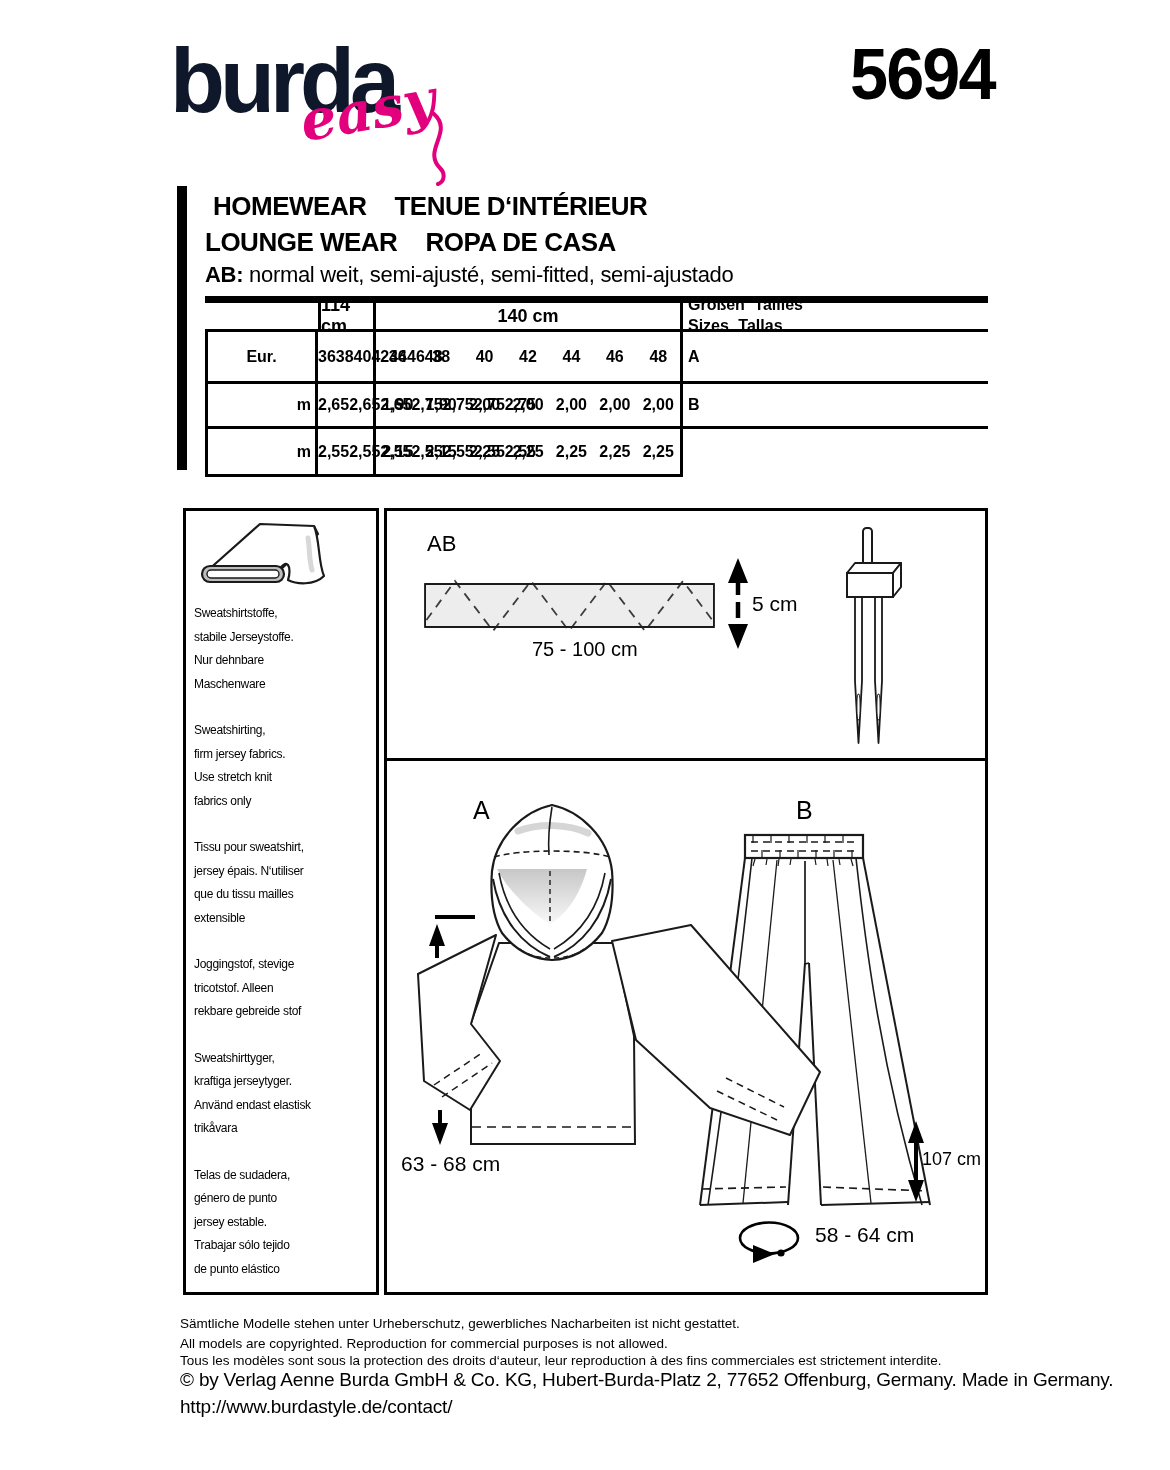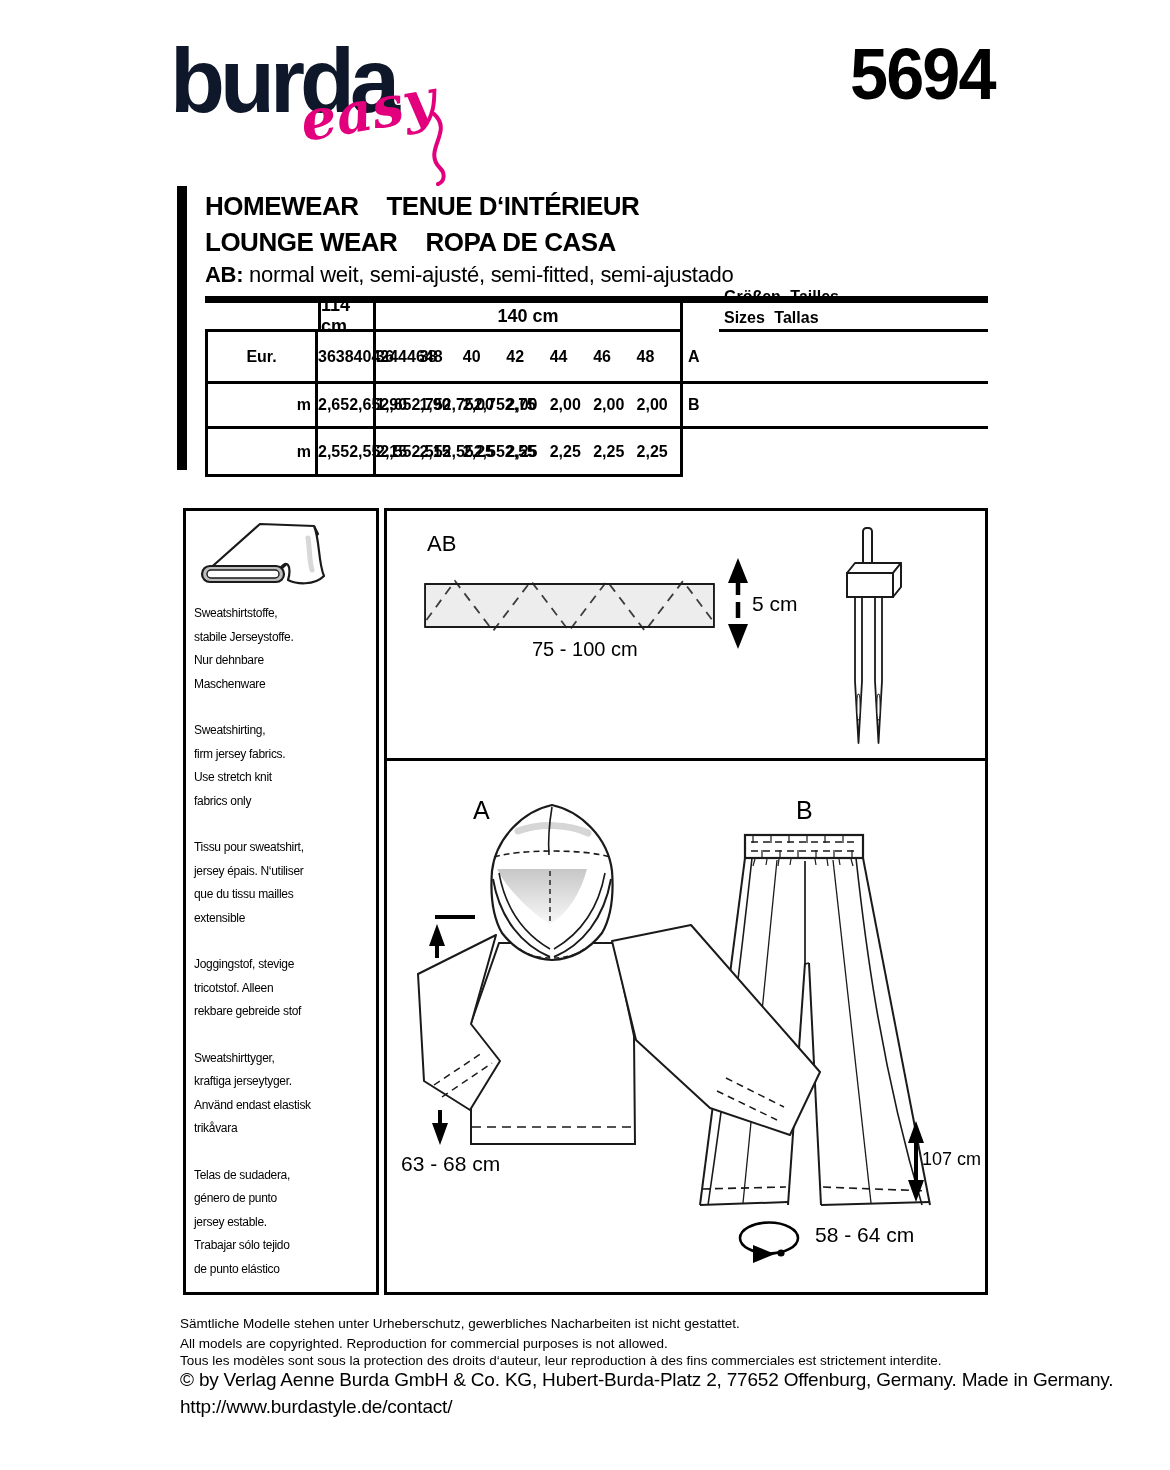--- a/index.html
+++ b/index.html
@@ -9,37 +9,37 @@
 
   
   .logo-main{left:170px;top:36px;font-size:90px;font-weight:bold;letter-spacing:-5px;color:#0f172a;line-height:1;}
   .logo-sub{left:296px;top:94px;font-size:56px;font-weight:bold;font-style:italic;
             font-family:"DejaVu Serif",serif;color:#e3007d;transform:rotate(-10deg);transform-origin:left top;line-height:1;}
   .pattern-number{left:850px;top:38px;font-size:72px;font-weight:bold;letter-spacing:-2px;transform:scaleX(.95);transform-origin:left top;line-height:1;}
 
   
   .vbar{left:177px;top:186px;width:10px;height:284px;background:#000;}
   .title{left:205px;font-size:26px;font-weight:bold;letter-spacing:-.5px;white-space:nowrap;}
-  .title-1{top:191px;} .title-2{top:227px;}
+  .title-1{top:191px;margin-left:8px;} .title-2{top:227px;}
   .title span.gap{display:inline-block;width:28px;}
   .fitline{left:205px;top:262px;font-size:22px;white-space:nowrap;letter-spacing:-.3px;}
   .fitline b{font-weight:bold;}
 
   
   .tbar{left:205px;top:296px;width:783px;height:7px;background:#000;}
   .yardage{left:205px;top:303px;width:783px;display:grid;
            grid-template-columns:113px 55px 310px 305px;grid-template-rows:29px 52px 45px 48px;
            font-weight:bold;}
   .cell{box-sizing:border-box;display:flex;align-items:center;font-size:16px;}
   .cb{border-bottom:3px solid #000;} .cl{border-left:3px solid #000;} .cr{border-right:3px solid #000;}
   .cc{justify-content:center;} .fs18{font-size:18px;}
-  .glab{flex-direction:column;align-items:flex-start;justify-content:flex-end;padding-left:5px;line-height:1.3;word-spacing:5px;margin-left:36px;}
+  .glab{flex-direction:column;align-items:flex-start;justify-content:center;padding-left:5px;line-height:1.3;word-spacing:5px;}
   .rowlab{padding-left:5px;}
   .munit{justify-content:flex-end;padding-right:4px;}
-  .sub{display:grid;grid-template-columns:repeat(7,1fr);align-items:center;text-align:left;}
+  .sub{display:grid;grid-template-columns:repeat(7,1fr);align-items:center;text-align:center;}
   .sub span{display:block;}
 
   
   .sidebox{left:183px;top:508px;width:196px;height:787px;border:3px solid #000;box-sizing:border-box;}
   .diagbox{left:384px;top:508px;width:604px;height:787px;border:3px solid #000;box-sizing:border-box;}
   .divider{left:384px;top:758px;width:604px;height:3px;background:#000;}
 
   
   .bolt-icon{left:196px;top:514px;}
   .fabric-notes{left:194px;top:602px;width:178px;font-size:12px;line-height:23.5px;letter-spacing:-.3px;}

